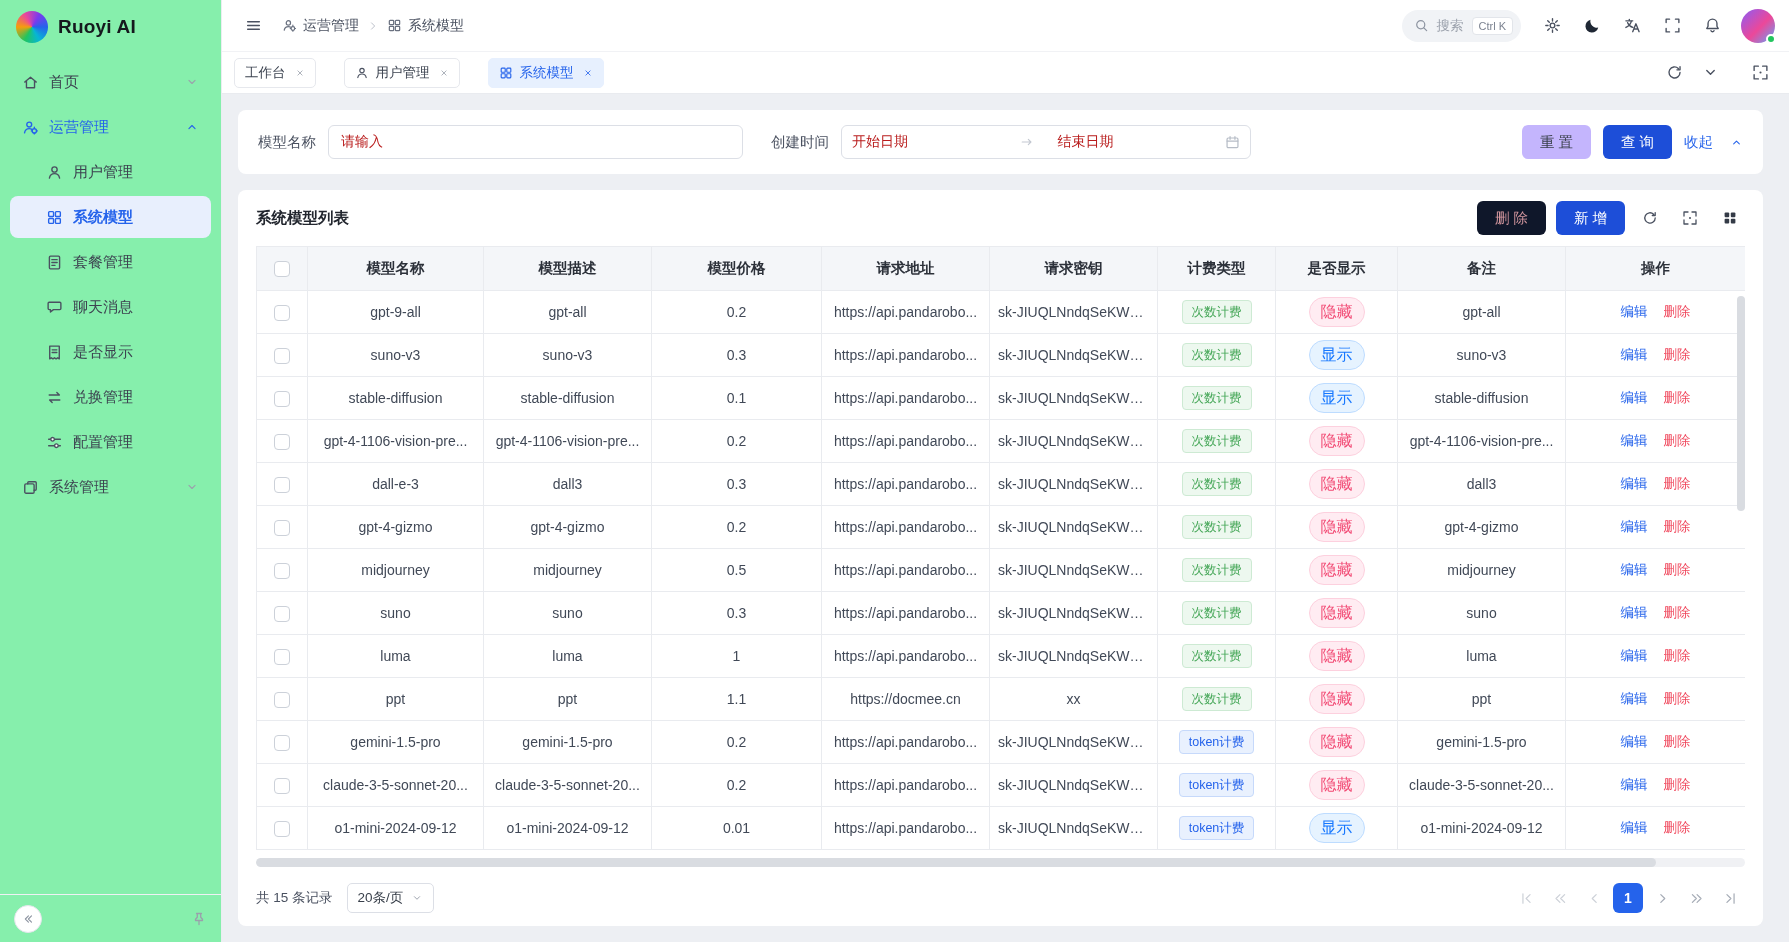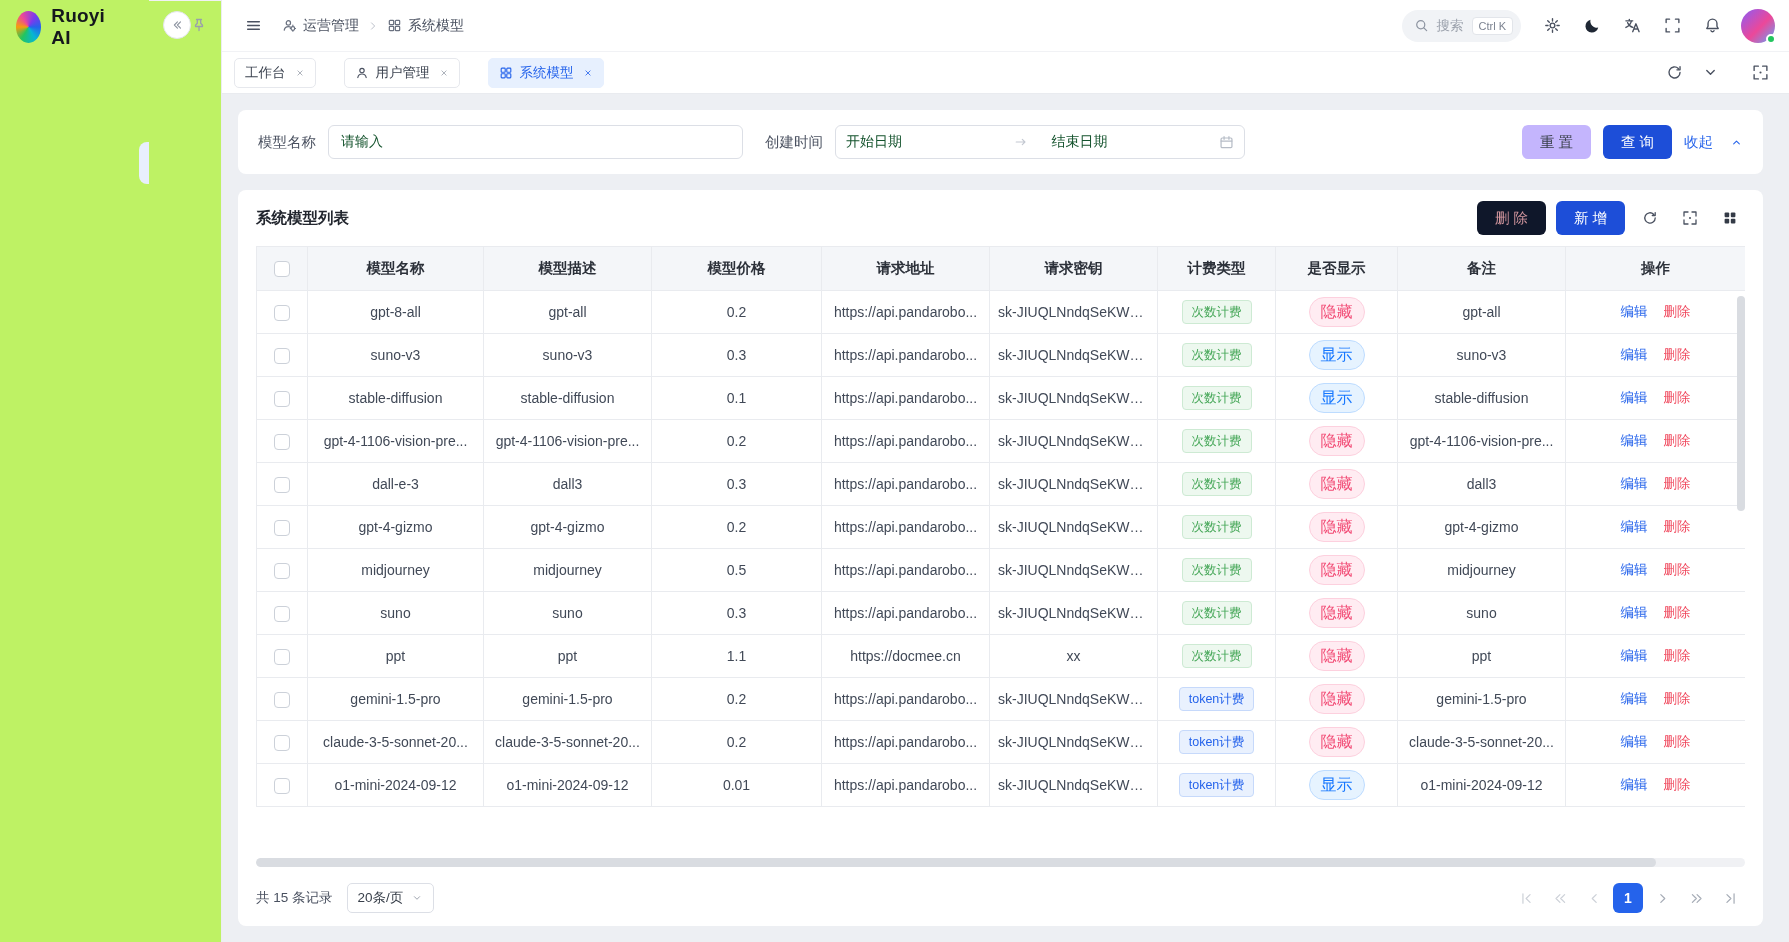--- a/index.html
+++ b/index.html
@@ -3,21 +3,21 @@
 <meta charset="utf-8">
 <style>
 *{margin:0;padding:0;box-sizing:border-box}
 html,body{width:1789px;height:942px;overflow:hidden}
 body{font-family:"Liberation Sans","DejaVu Sans",sans-serif;font-size:14px;color:#383f4a;background:#edeff3;display:flex}
 button{font-family:inherit;cursor:pointer}
 .ic{display:inline-flex;width:16px;height:16px;flex:none}
 .ic svg{width:100%;height:100%;fill:none;stroke:currentColor;stroke-width:1.3;stroke-linecap:round;stroke-linejoin:round}
 
 
-.sidebar{width:222px;background:#bef264;display:flex;flex-direction:row;border-right:1px solid #ebedf1}
+.sidebar{width:222px;background:#86efac;display:flex;flex-direction:column;border-right:1px solid #ebedf1}
 .logo{height:54px;display:flex;align-items:center;gap:10px;padding:0 16px;cursor:pointer}
 .logo-mark{width:32px;height:32px;border-radius:50%;background:conic-gradient(from 30deg,#7c3aed,#2563eb,#06b6d4,#22c55e,#f59e0b,#ec4899,#7c3aed)}
 .logo-text{font-size:19px;font-weight:700;color:#15181d;letter-spacing:.2px}
 .menu{flex:1;padding:4px 10px;overflow:hidden}
 .menu-item{height:42px;display:flex;align-items:center;gap:10px;padding:0 12px;margin:3px 0;border-radius:8px;font-size:15px;color:#3c4350;cursor:pointer}
 .menu-item .mi{width:17px;height:17px;color:#4a5160}
 .menu-item .mi-label{flex:1;white-space:nowrap;overflow:hidden}
 .menu-item .chev{width:14px;height:14px;color:#9ba1ac}
 .menu-item.expanded,.menu-item.expanded .mi,.menu-item.expanded .chev{color:#2563eb}
 .menu-item.sub{padding-left:36px}
@@ -55,23 +55,23 @@
 .tab.active{background:#e7f0fe;border-color:#e7f0fe;color:#2563eb}
 .tab.active .tabic,.tab.active .tab-close{color:#2563eb}
 .tab-actions{display:flex;align-items:center;gap:2px}
 .tab-actions .edge{margin-left:14px}
 
 
 .page{flex:1;padding:16px 26px 16px 16px;display:flex;flex-direction:column;gap:16px;overflow:hidden}
 .card{background:#fff;border-radius:8px}
 .filter-card{height:64px;flex:none;display:flex;align-items:center;padding:0 20px}
 .f-label{font-size:14.5px;color:#4a5160;margin-right:12px;white-space:nowrap}
-.f-label.time{margin-left:22px}
+.f-label.time{margin-left:28px}
 .f-input{width:415px;height:34px;border:1px solid #dcdfe6;border-radius:6px;display:flex;align-items:center;padding:0 12px;cursor:text;background:#fff}
-.ph{font-size:14px;color:#14532d;white-space:nowrap}
+.ph{font-size:14px;color:#b91c1c;white-space:nowrap}
 .f-range{width:410px;height:34px;border:1px solid #dcdfe6;border-radius:6px;display:flex;align-items:center;padding:0 10px;gap:8px;background:#fff;cursor:pointer}
 .f-range .start{flex:1;text-align:left}
 .f-range .arrow{width:14px;height:14px;color:#c3c8d1}
 .f-range .end{flex:1;text-align:left;padding-left:16px}
 .f-range .cal{width:15px;height:15px;color:#b6bcc6}
 .f-actions{margin-left:auto;display:flex;align-items:center;gap:12px}
 .btn{height:34px;padding:0 18px;border:none;border-radius:6px;font-size:14.5px;display:flex;align-items:center;justify-content:center;white-space:nowrap}
 .btn-grey{background:#c4b5fd;color:#383f4a}
 .btn-primary{background:#1d4ed8;color:#fff}
 .btn-del{background:#0f172a;color:#d2969e}
@@ -506,21 +506,21 @@
                 <th>请求密钥</th>
                 <th>计费类型</th>
                 <th>是否显示</th>
                 <th>备注</th>
                 <th>操作</th>
               </tr>
             </thead>
           <tbody id="tbody">
               <tr>
                 <td><span class="cb"></span></td>
-                <td>gpt-8-all</td>
+                <td>gpt-9-all</td>
                 <td>gpt-all</td>
                 <td>0.2</td>
                 <td>https://api.pandarobo...</td>
                 <td>sk-JIUQLNndqSeKWU...</td>
                 <td><span class="badge count">次数计费</span></td>
                 <td><span class="pill hidden">隐藏</span></td>
                 <td>gpt-all</td>
                 <td><span class="lnk edit">编辑</span><span class="lnk del">删除</span></td>
               </tr>
               <tr>
@@ -598,20 +598,32 @@
               <tr>
                 <td><span class="cb"></span></td>
                 <td>suno</td>
                 <td>suno</td>
                 <td>0.3</td>
                 <td>https://api.pandarobo...</td>
                 <td>sk-JIUQLNndqSeKWU...</td>
                 <td><span class="badge count">次数计费</span></td>
                 <td><span class="pill hidden">隐藏</span></td>
                 <td>suno</td>
+                <td><span class="lnk edit">编辑</span><span class="lnk del">删除</span></td>
+              </tr>
+              <tr>
+                <td><span class="cb"></span></td>
+                <td>luma</td>
+                <td>luma</td>
+                <td>1</td>
+                <td>https://api.pandarobo...</td>
+                <td>sk-JIUQLNndqSeKWU...</td>
+                <td><span class="badge count">次数计费</span></td>
+                <td><span class="pill hidden">隐藏</span></td>
+                <td>luma</td>
                 <td><span class="lnk edit">编辑</span><span class="lnk del">删除</span></td>
               </tr>
               <tr>
                 <td><span class="cb"></span></td>
                 <td>ppt</td>
                 <td>ppt</td>
                 <td>1.1</td>
                 <td>https://docmee.cn</td>
                 <td>xx</td>
                 <td><span class="badge count">次数计费</span></td>

